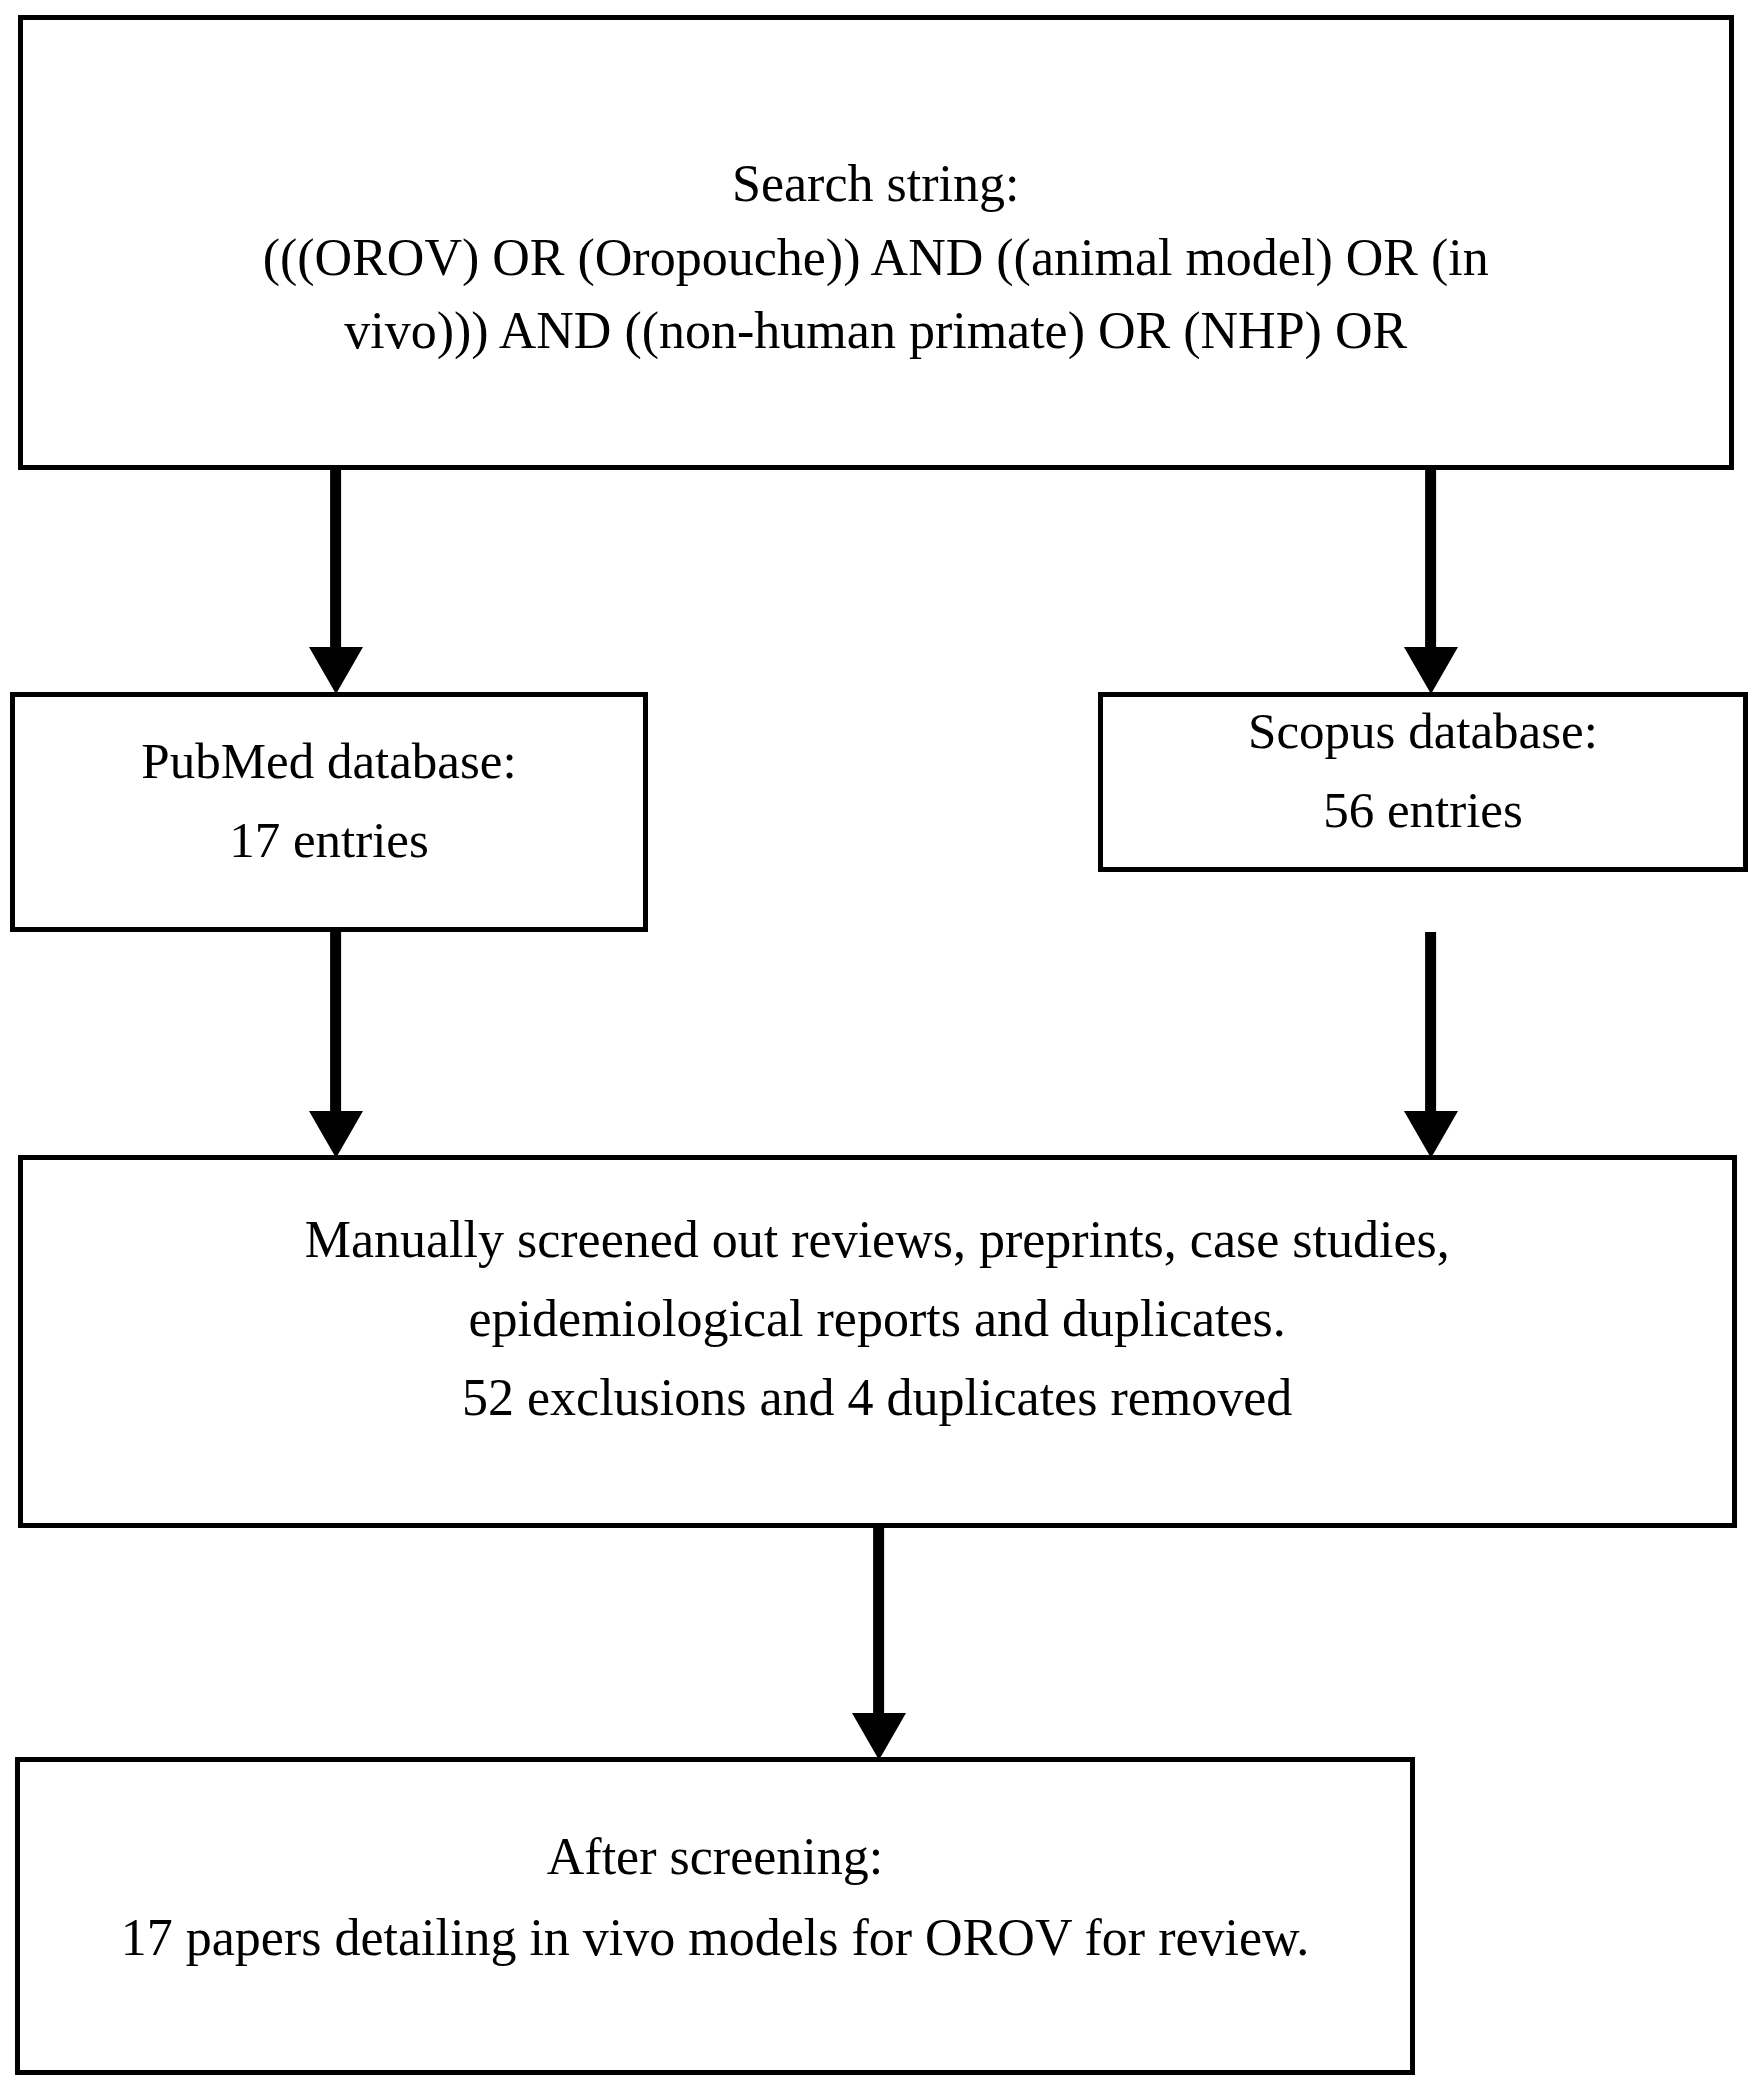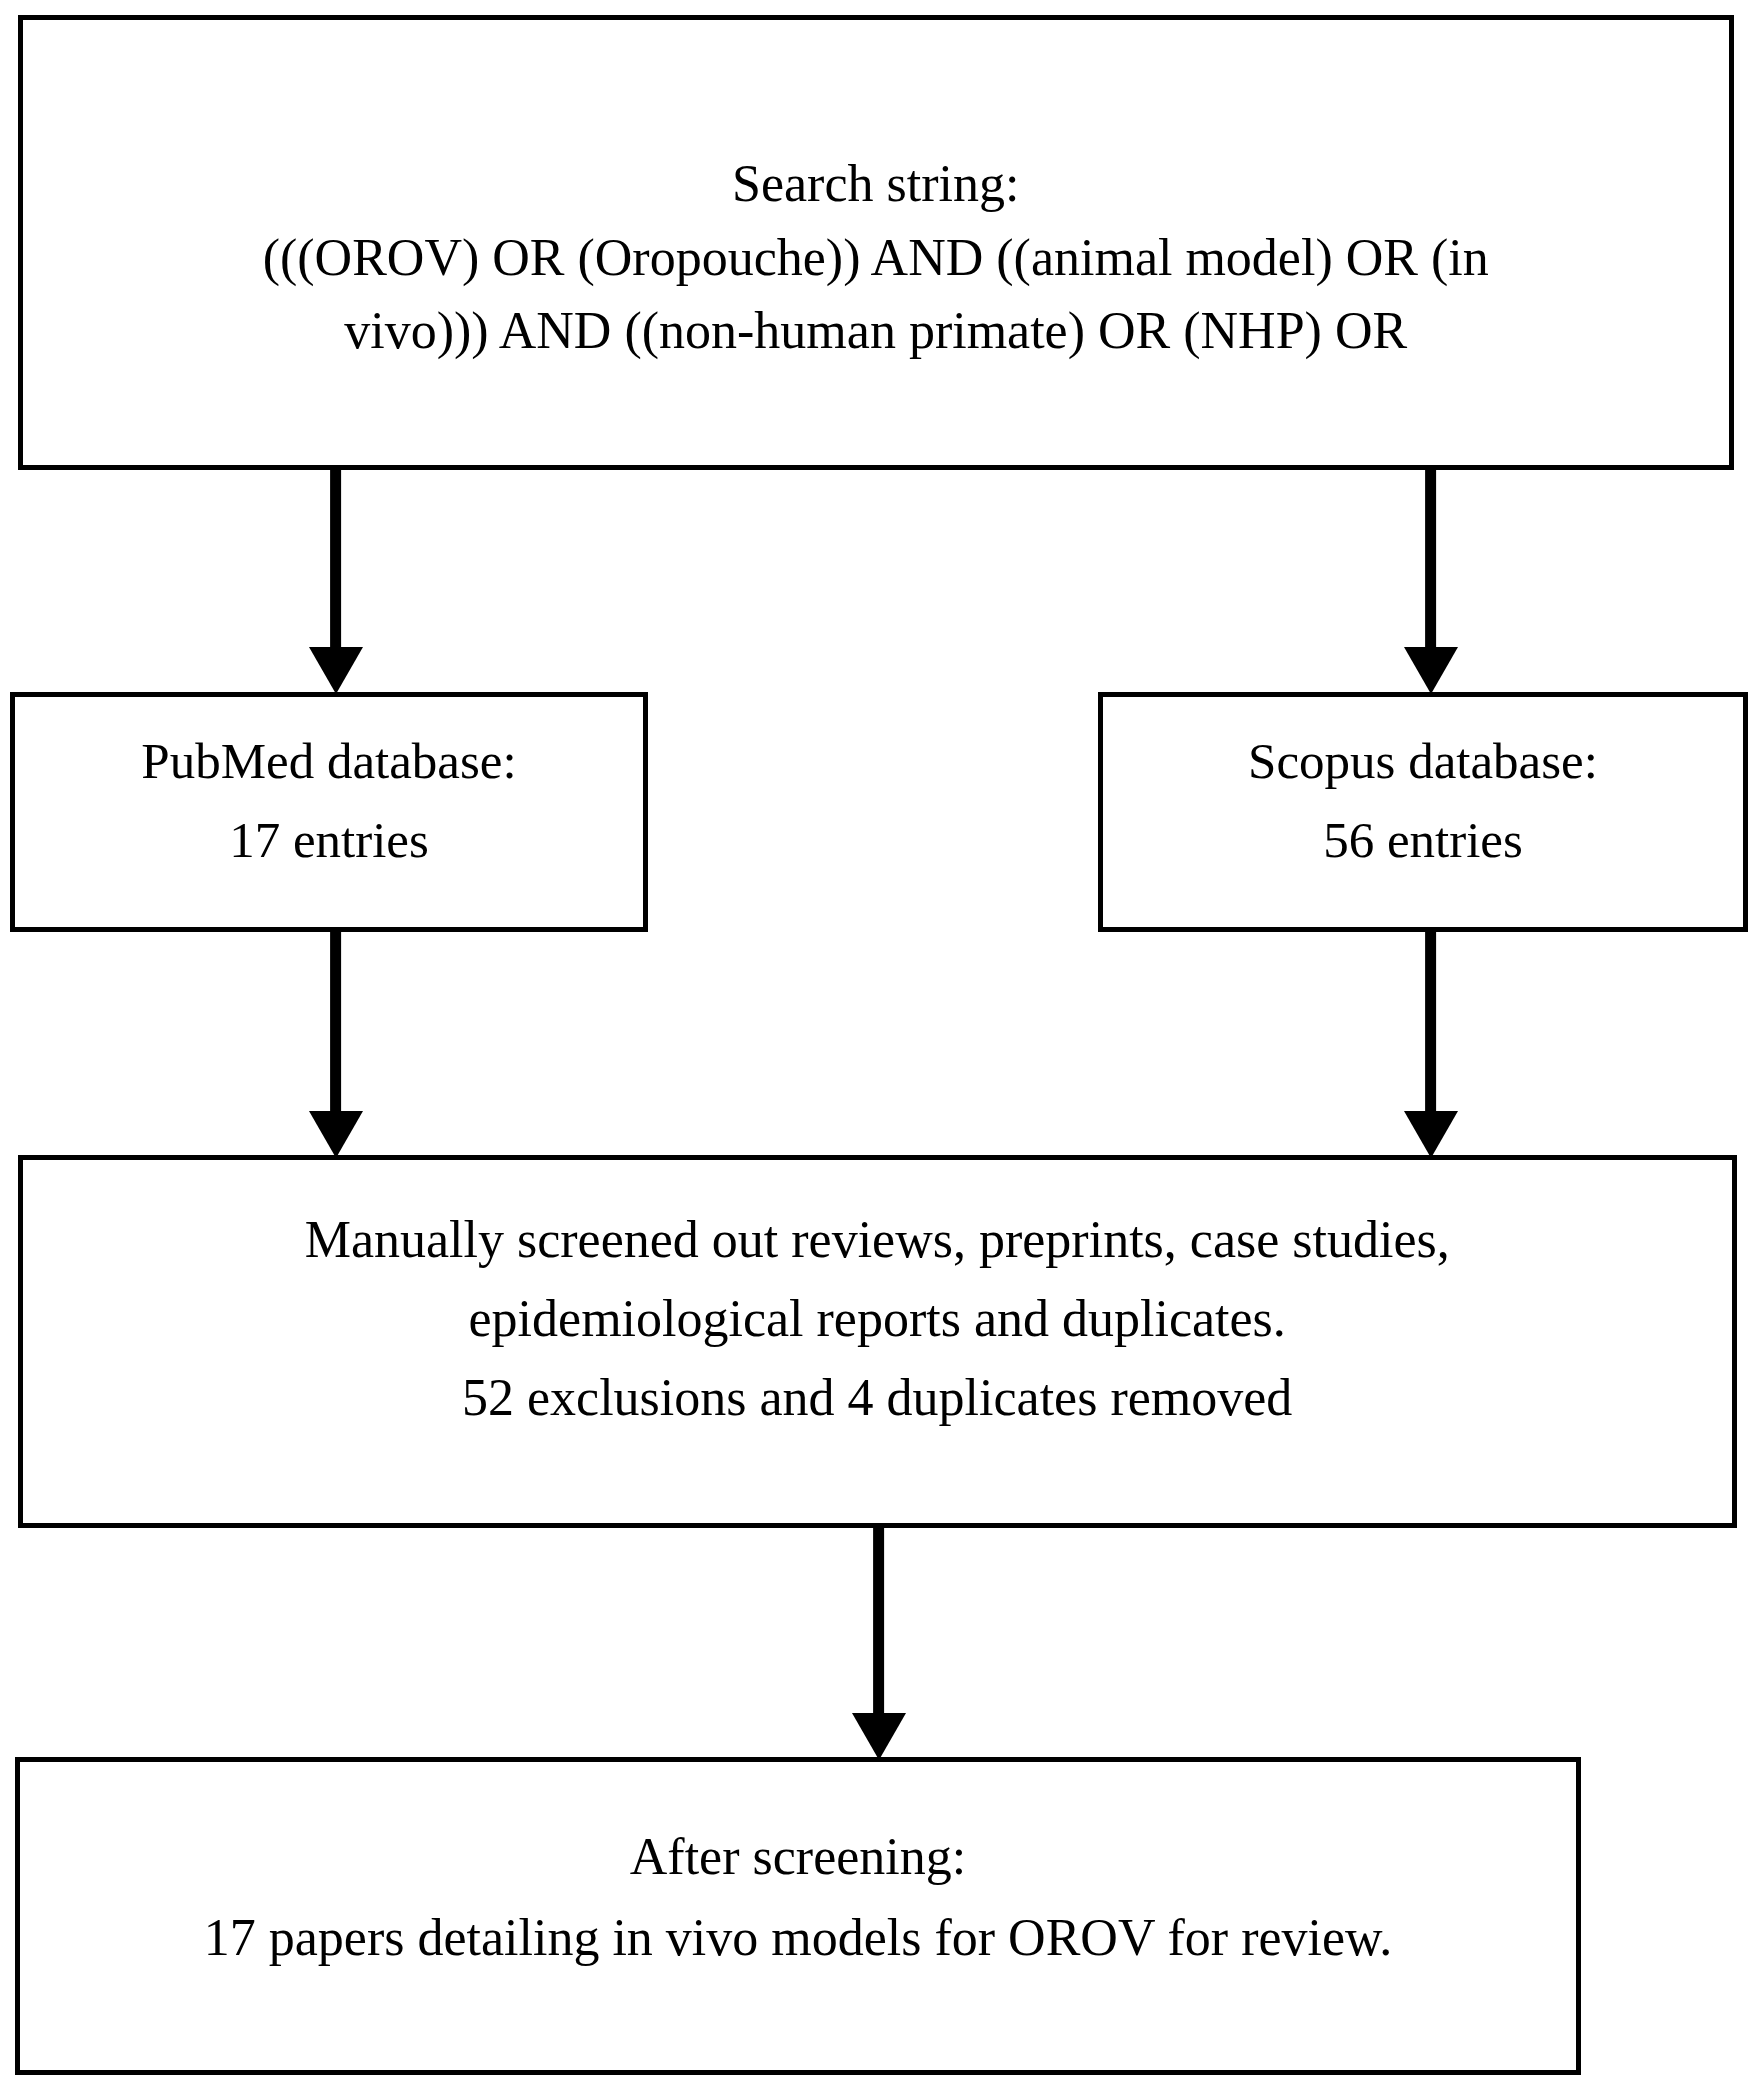--- a/index.html
+++ b/index.html
@@ -53,41 +53,41 @@
     height: 240px;
     padding-bottom: 22px;
   }
   #node-pubmed .line { font-size: 51px; line-height: 1.55; text-align: center; }
 
   
   #node-scopus {
     left: 1098px;
     top: 692px;
     width: 650px;
-    height: 240px;
+    height: 180px;
     padding-bottom: 22px;
   }
   #node-scopus .line { font-size: 51px; line-height: 1.55; }
 
   
   #node-screen {
     left: 17.7px;
     top: 1155px;
     width: 1719px;
     height: 373px;
     padding-top: 40px;
     justify-content: flex-start;
   }
   #node-screen .line { font-size: 52px; line-height: 1.52; }
 
   
   #node-result {
     left: 15px;
     top: 1757px;
-    width: 1566px;
+    width: 1400px;
     height: 318px;
     padding-bottom: 37px;
   }
   #node-result .line { font-size: 52px; line-height: 1.55; }
 
   
   .arrow {
     position: absolute;
     display: block;
   }

